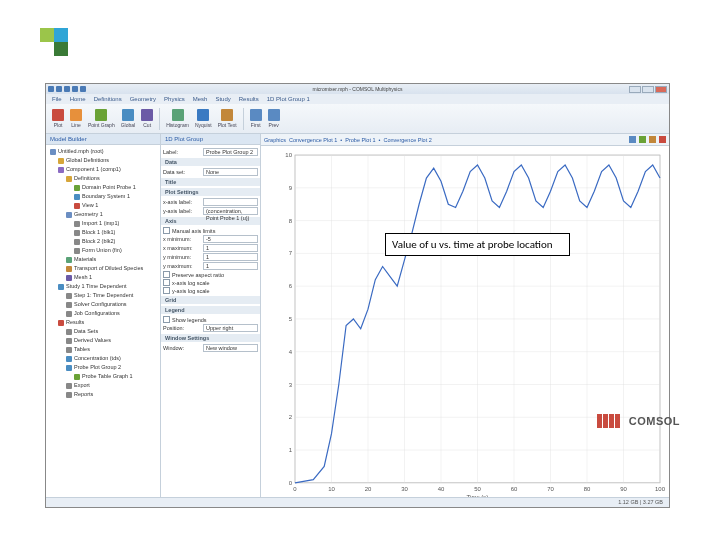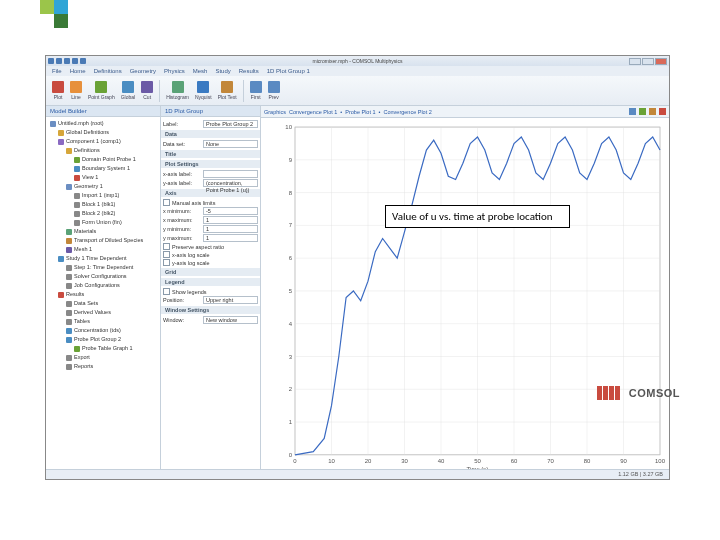--- a/index.html
+++ b/index.html
@@ -1,18 +1,18 @@
 <!DOCTYPE html>
 <html><head>
 <meta charset="utf-8">
 <style>
   * { box-sizing: border-box; margin: 0; padding: 0; font-family: "Segoe UI", Arial, sans-serif; }
   body { background: #fff; width: 720px; height: 540px; overflow: hidden; }
 
-  .slide { position: relative; width: 720px; height: 408px; }
+  .slide { position: relative; width: 720px; height: 408px; margin-top: 28px; }
 
   
   .top-accent { position: absolute; top: 0; left: 40px; width: 60px; height: 30px; }
   .top-accent .sq { position: absolute; width: 14px; height: 14px; }
   .top-accent .sq1 { background: #9bc54a; top: 0; left: 0; }
   .top-accent .sq2 { background: #2fa5d6; top: 0; left: 14px; }
   .top-accent .sq3 { background: #3a7a36; top: 14px; left: 14px; }
 
   .app-frame { position: absolute; top: 55px; left: 45px; width: 625px; height: 425px; border: 1px solid #888; background: #f3f5f7; font-size: 6px; }
   .title-bar { height: 10px; background: linear-gradient(#e8eef5,#d8e2ee); display: flex; align-items: center; padding: 0 2px; }

